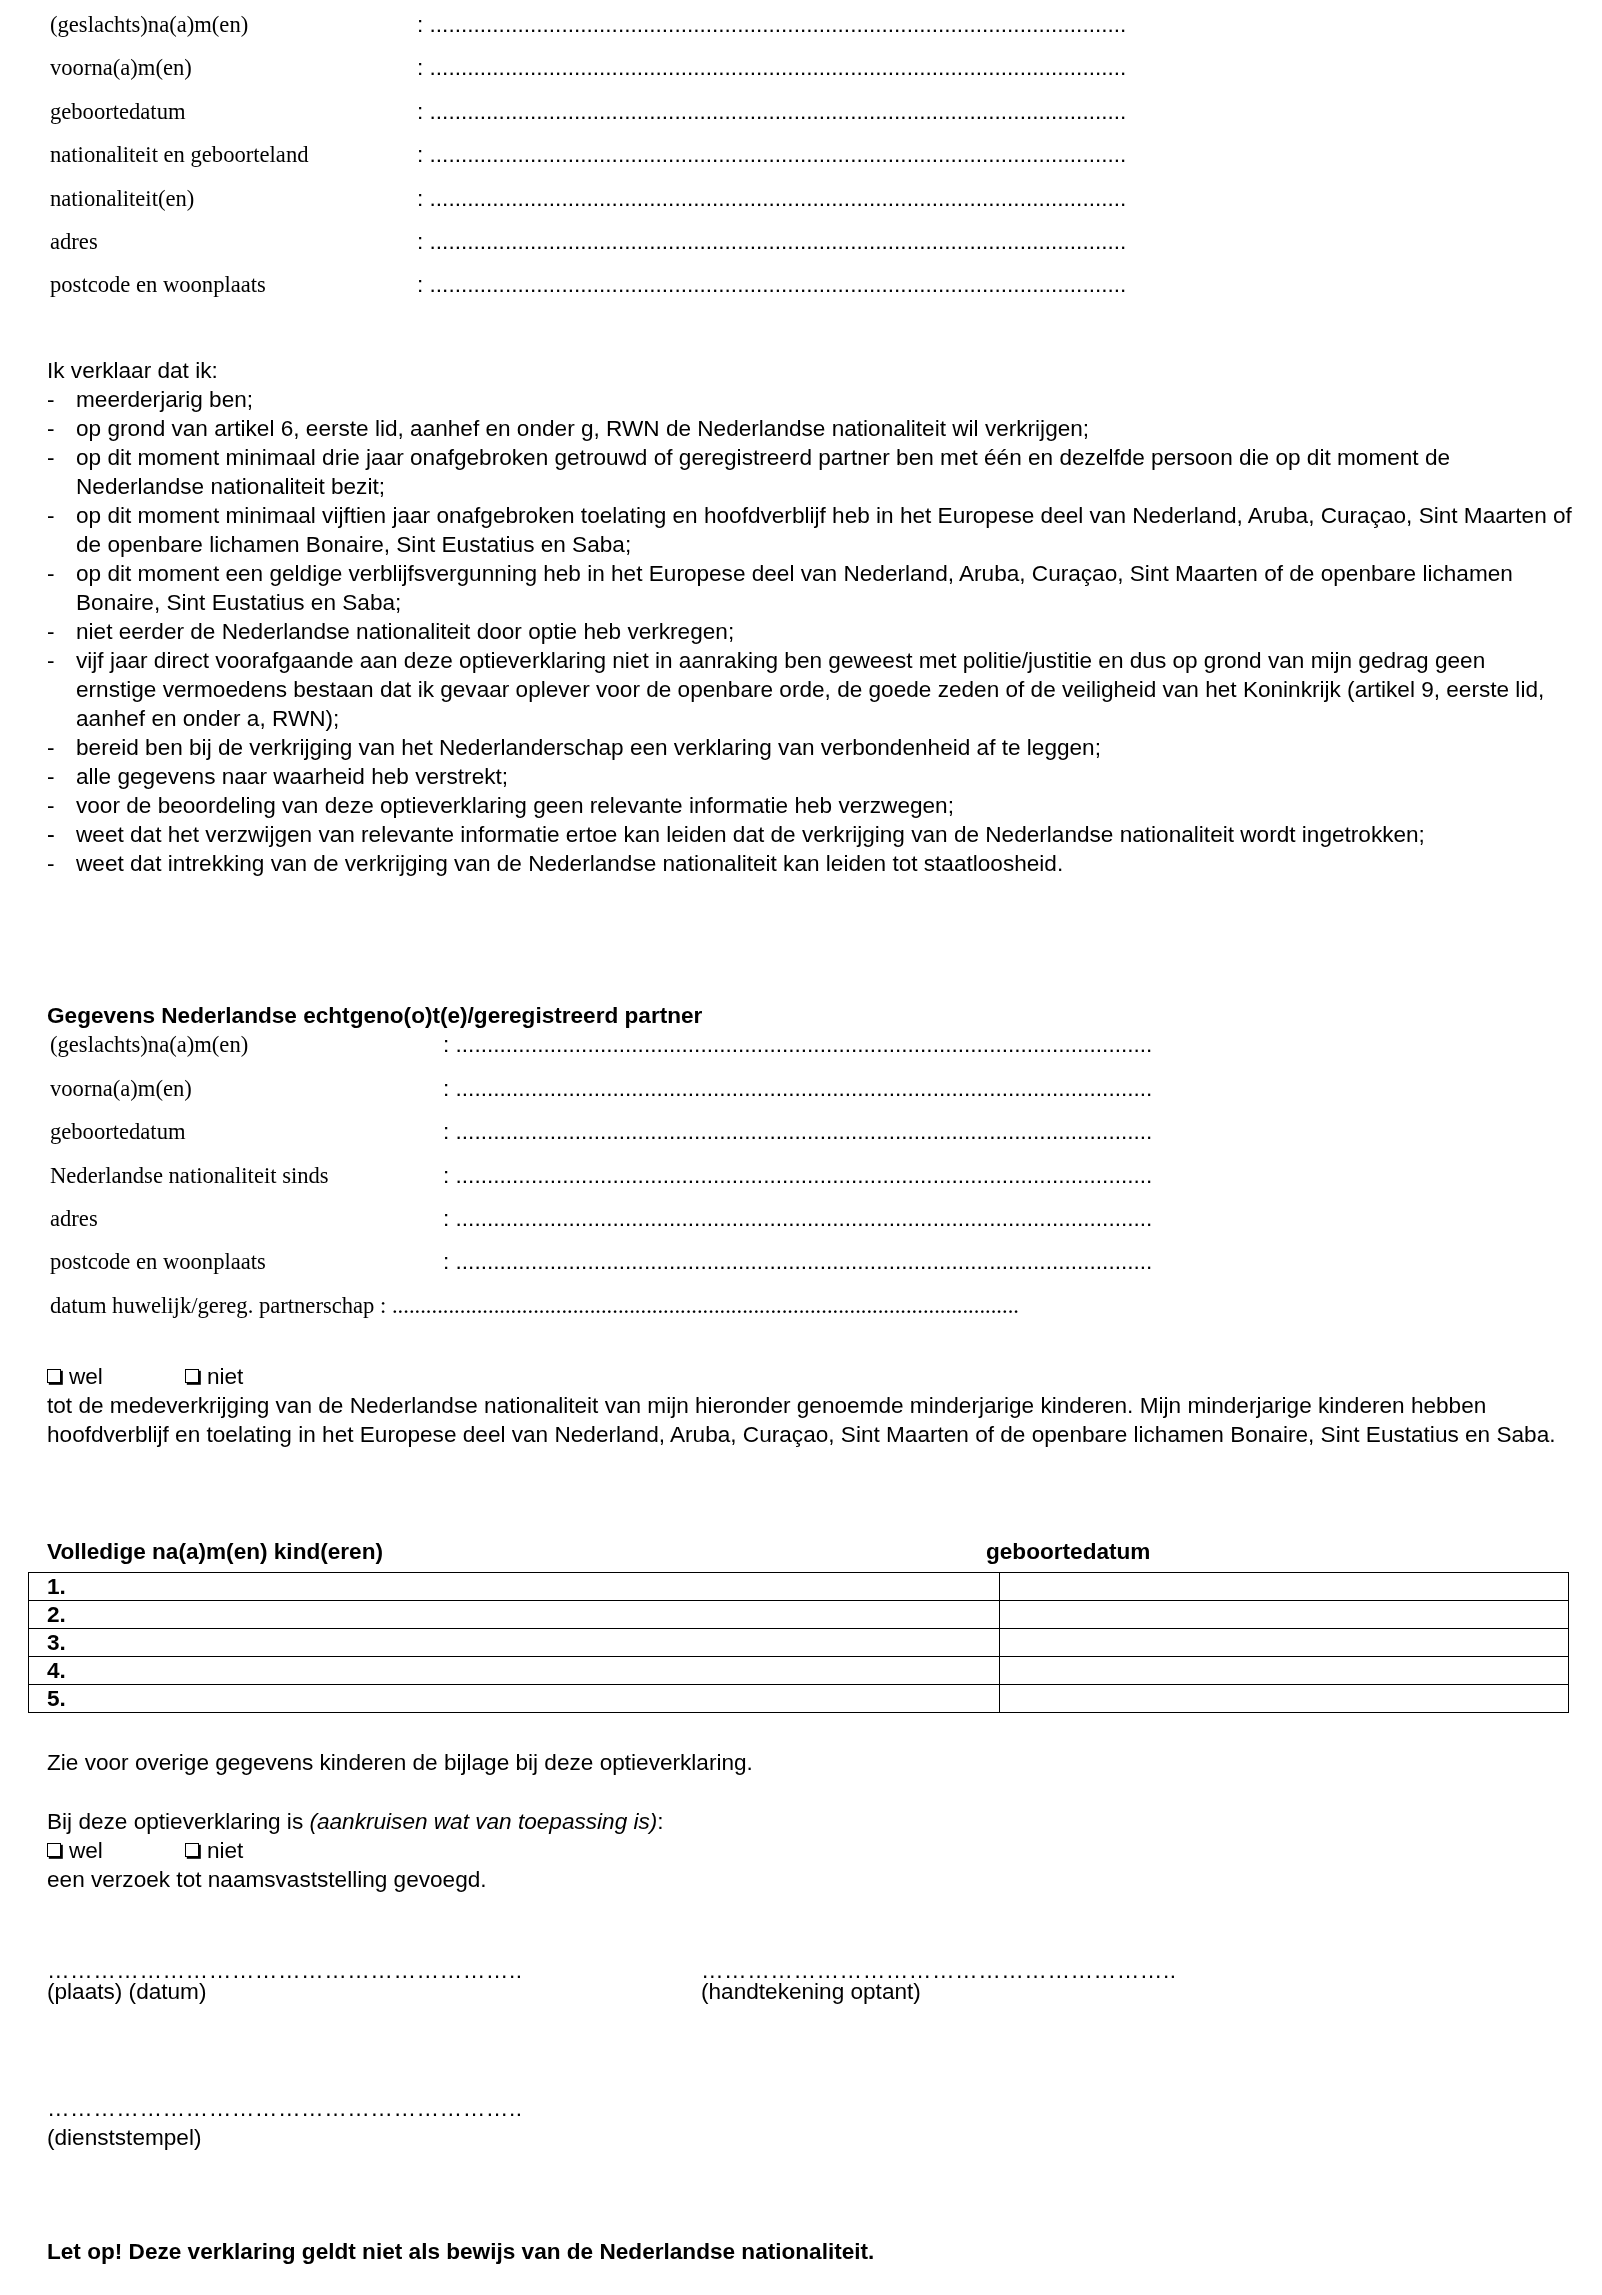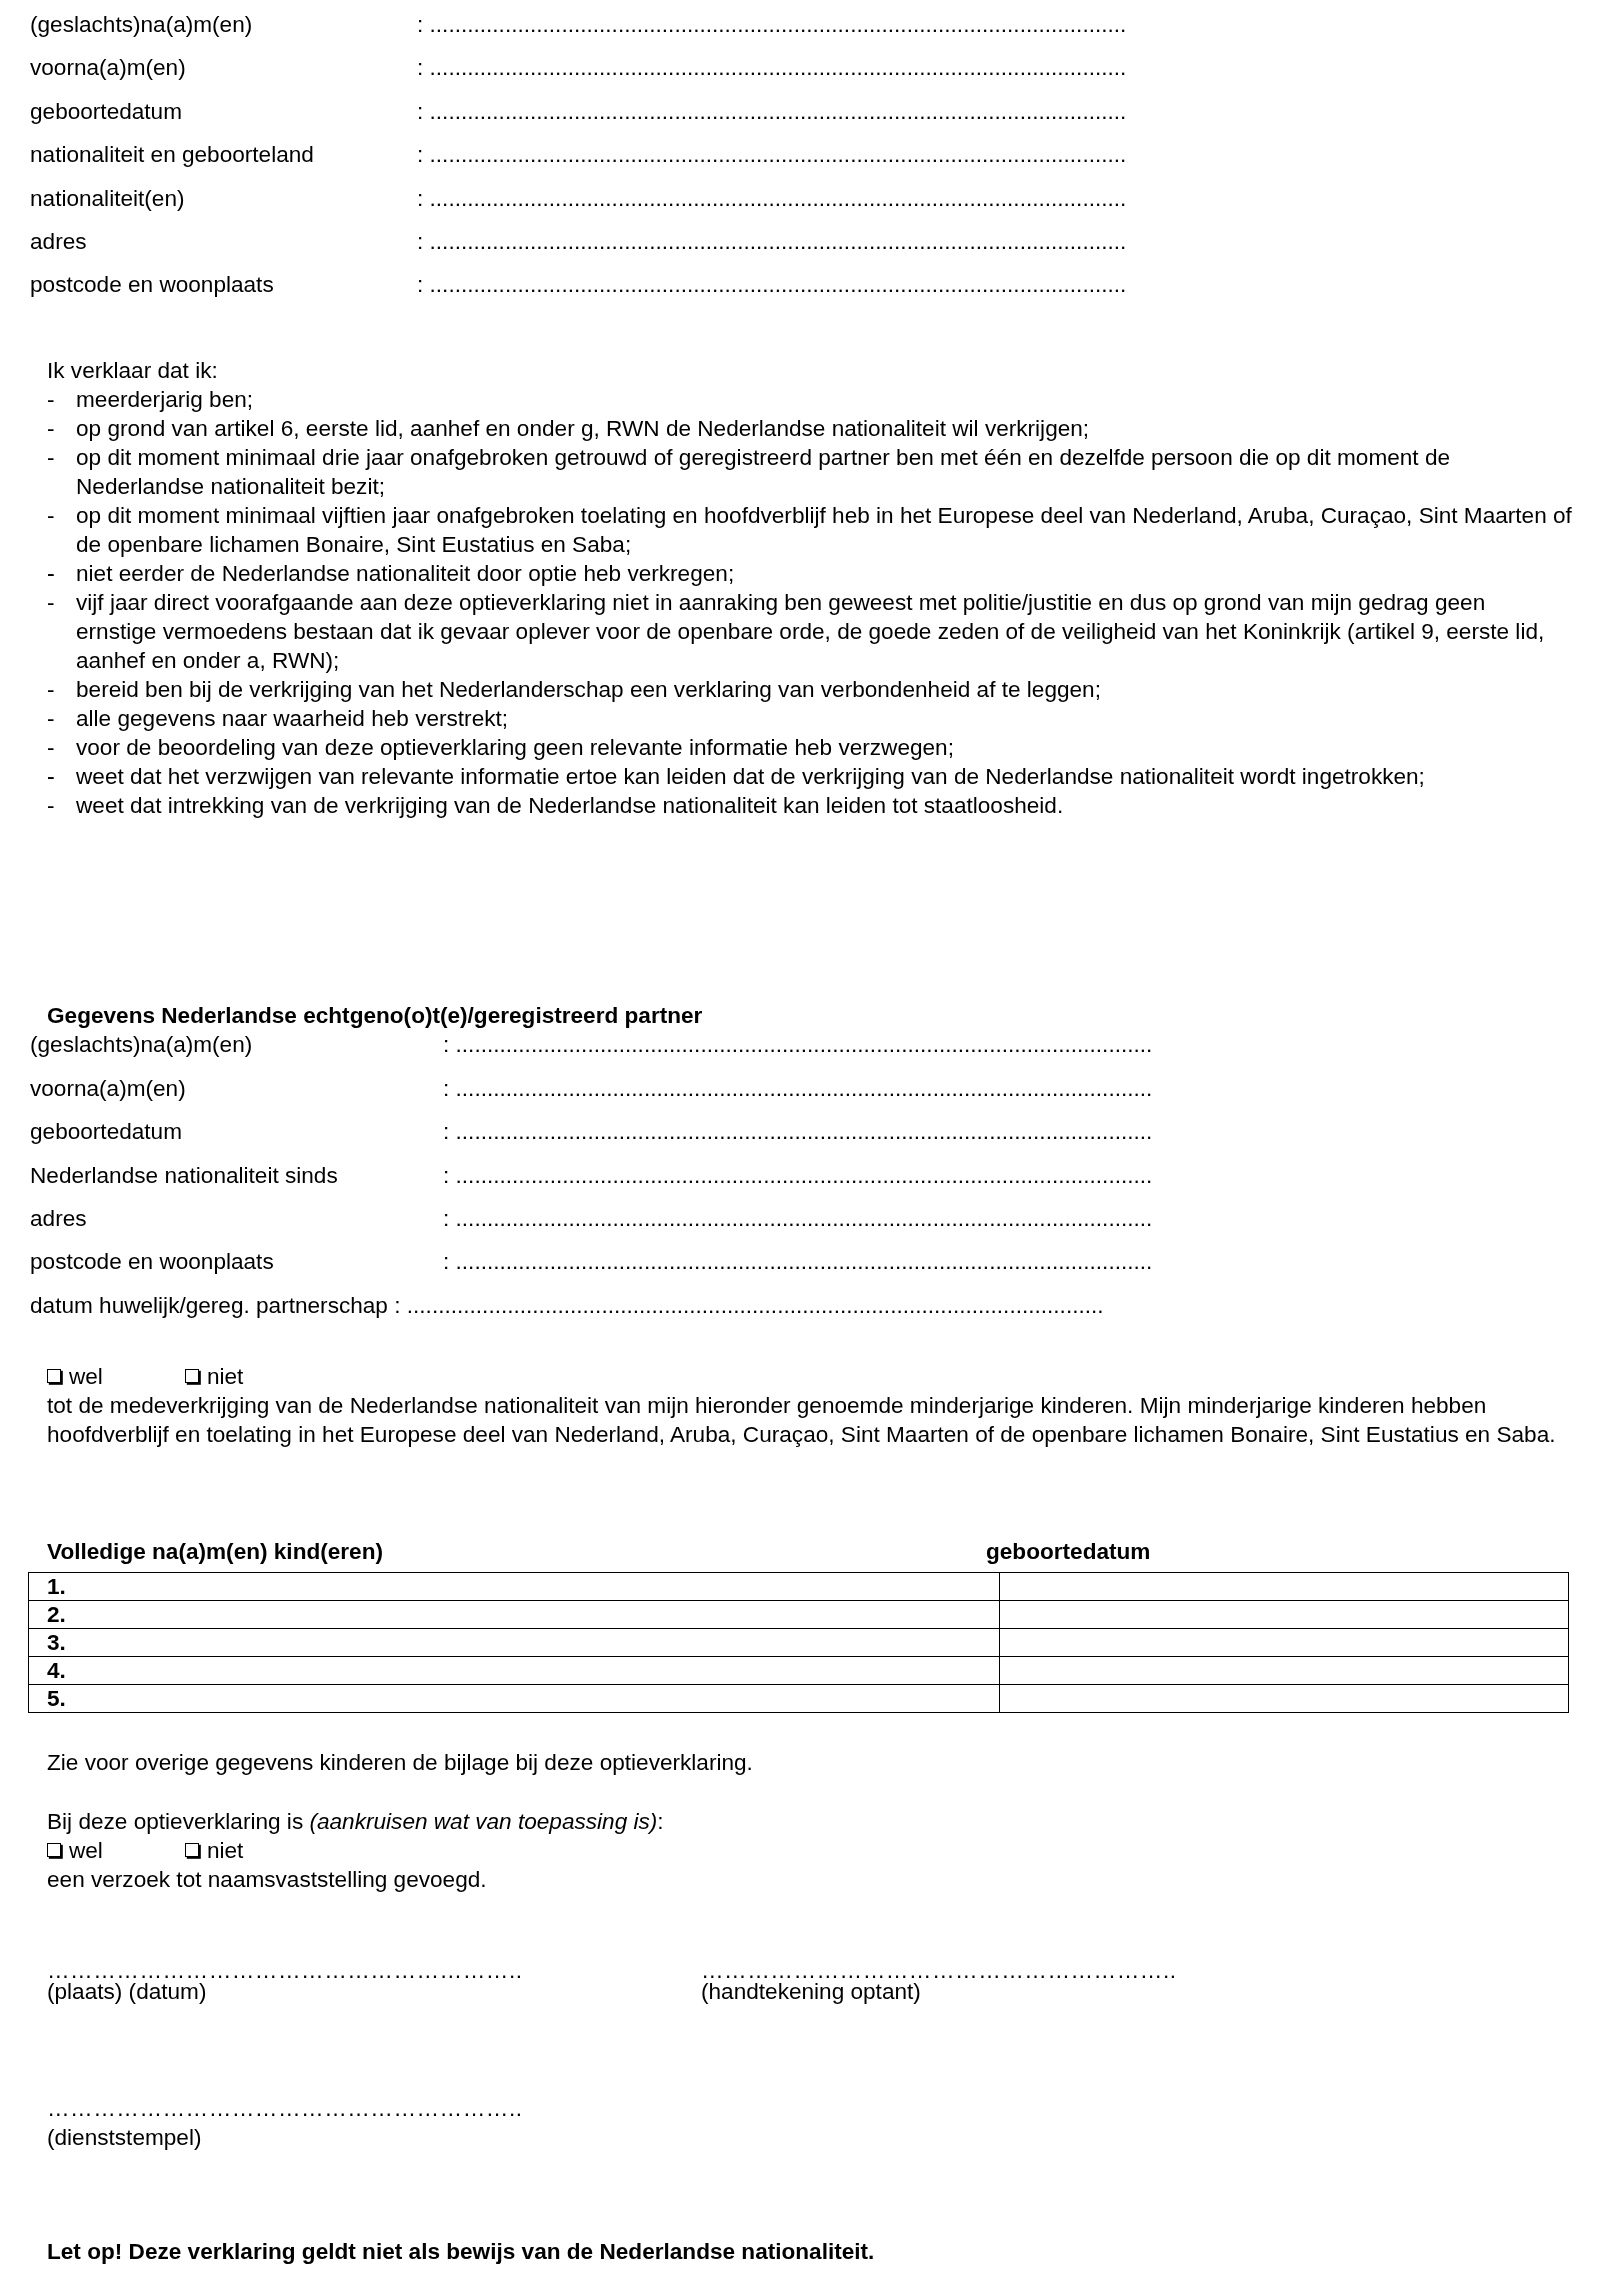--- a/index.html
+++ b/index.html
@@ -1,21 +1,21 @@
 <!DOCTYPE html>
 <html style="font-size:14.5px"><head>
 <meta charset="utf-8">
 <style>
   html, body { margin: 0; padding: 0; background: #ffffff; }
   body {
     width: 1603px; height: 2296px; position: relative; overflow: hidden;
     font-family: "Liberation Sans", sans-serif; font-size: 22.6px; color: #000;
   }
   .abs { position: absolute; white-space: nowrap; line-height: 27px; }
-  .field-label { left: 30px; }
+  .field-label { left: 50px; font-family: Liberation Serif, serif; }
   .colon1 { left: 417px; }
   .colon2 { left: 443px; }
   .dots { letter-spacing: 0px; overflow: hidden; }
   .bold { font-weight: bold; }
   .ital { font-style: italic; }
   .decl { position: absolute; left: 47px; top: 338px; width: 1538px; line-height: 29px; }
   .decl .intro { display: block; margin-top: 18px; }
   .decl ul { list-style: none; margin: 0; padding: 0; }
   .decl li { position: relative; padding-left: 29px; }
   .decl li .dash { position: absolute; left: 0; top: 0; }
@@ -52,21 +52,21 @@
   <div class="abs colon1" style="top:271px"><span>:</span> <span class="dots">...............................................................................................................</span></div>
 </div>
 
 <div class="decl">
   <span class="intro">Ik verklaar dat ik:</span>
   <ul>
     <li><span class="dash">-</span><span>meerderjarig ben;</span></li>
     <li><span class="dash">-</span><span>op grond van artikel 6, eerste lid, aanhef en onder g, RWN de Nederlandse nationaliteit wil verkrijgen;</span></li>
     <li style="padding-right:54px"><span class="dash">-</span><span>op dit moment minimaal drie jaar onafgebroken getrouwd of geregistreerd partner ben met één en dezelfde persoon die op dit moment de Nederlandse nationaliteit bezit;</span></li>
     <li><span class="dash">-</span><span>op dit moment minimaal vijftien jaar onafgebroken toelating en hoofdverblijf heb in het Europese deel van Nederland, Aruba, Curaçao, Sint Maarten of de openbare lichamen Bonaire, Sint Eustatius en Saba;</span></li>
-    <li style="padding-right:63px"><span class="dash">-</span></li>
+    <li style="padding-right:63px"><span class="dash">-</span><span>op dit moment een geldige verblijfsvergunning heb in het Europese deel van Nederland, Aruba, Curaçao, Sint Maarten of de openbare lichamen Bonaire, Sint Eustatius en Saba;</span></li>
     <li><span class="dash">-</span><span>niet eerder de Nederlandse nationaliteit door optie heb verkregen;</span></li>
     <li style="padding-right:18px"><span class="dash">-</span><span>vijf jaar direct voorafgaande aan deze optieverklaring niet in aanraking ben geweest met politie/justitie en dus op grond van mijn gedrag geen ernstige vermoedens bestaan dat ik gevaar oplever voor de openbare orde, de goede zeden of de veiligheid van het Koninkrijk (artikel 9, eerste lid, aanhef en onder a, RWN);</span></li>
     <li><span class="dash">-</span><span>bereid ben bij de verkrijging van het Nederlanderschap een verklaring van verbondenheid af te leggen;</span></li>
     <li><span class="dash">-</span><span>alle gegevens naar waarheid heb verstrekt;</span></li>
     <li><span class="dash">-</span><span>voor de beoordeling van deze optieverklaring geen relevante informatie heb verzwegen;</span></li>
     <li style="padding-right:145px"><span class="dash">-</span></li>
     <li style="padding-right:145px"><span class="dash">-</span><span>weet dat het verzwijgen van relevante informatie ertoe kan leiden dat de verkrijging van de Nederlandse nationaliteit wordt ingetrokken;</span></li>
     <li><span class="dash">-</span><span>weet dat intrekking van de verkrijging van de Nederlandse nationaliteit kan leiden tot staatloosheid.</span></li>
   </ul>
 </div>

